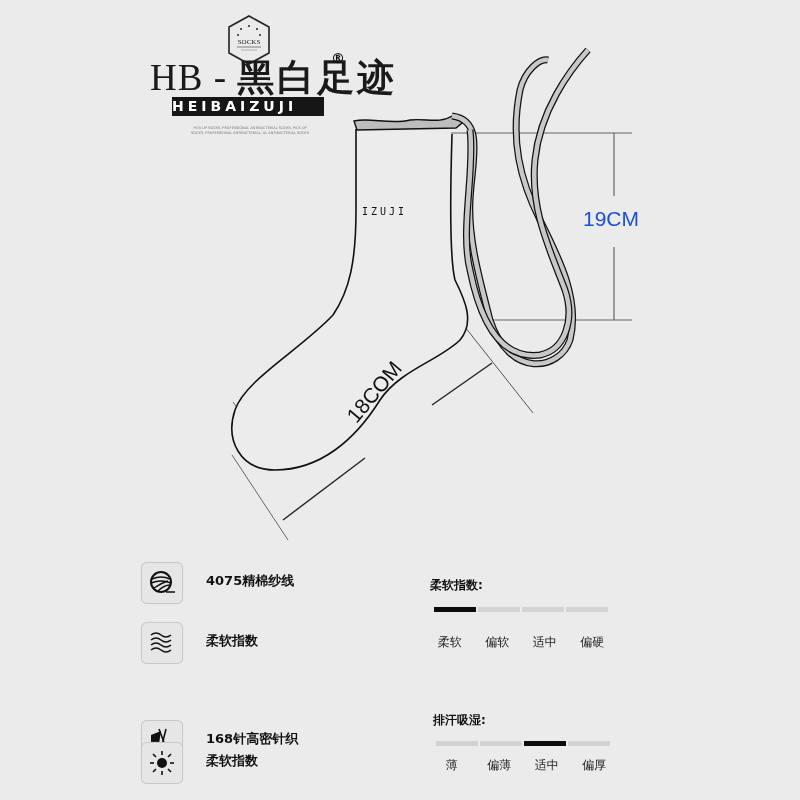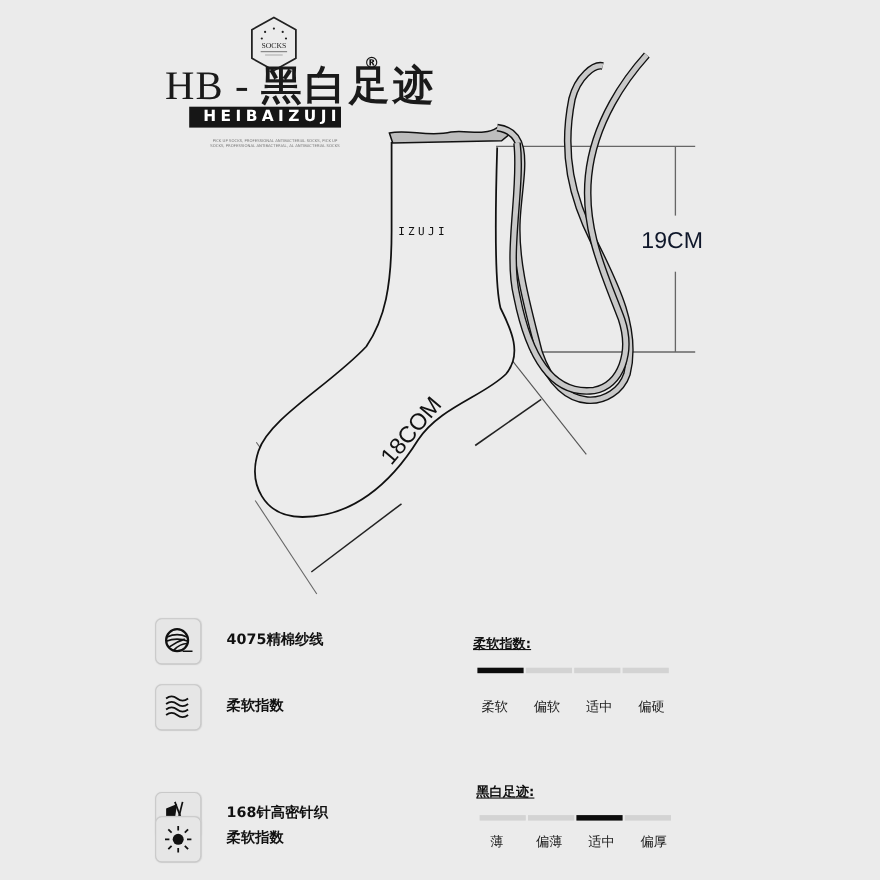--- a/index.html
+++ b/index.html
@@ -5,30 +5,30 @@
   html, body { margin: 0; padding: 0; }
   body {
     width: 800px; height: 800px; background: #ebebeb; position: relative; overflow: hidden;
     font-family: "DejaVu Sans", "Liberation Sans", sans-serif; color: #111;
   }
   .abs { position: absolute; }
   .brand-badge { left: 226px; top: 14px; width: 46px; height: 52px; }
   .brand-title { left: 150px; top: 58px; font-family: "Liberation Serif", "DejaVu Serif", serif; font-size: 37px; line-height: 40px; letter-spacing: 1px; white-space: nowrap; color: #1a1a1a; }
   .brand-title .cn { font-family: "DejaVu Sans", sans-serif; font-weight: bold; font-size: 37px; letter-spacing: 3px; margin-top: 40px; }
   .brand-reg { left: 331px; top: 50px; font-size: 14px; font-weight: bold; }
-  .brand-bar { left: 172px; top: 97px; width: 138px; height: 19px; background: #161616; color: #fff; font-weight: bold; font-size: 14px; letter-spacing: 4px; text-align: right; line-height: 19px; }
+  .brand-bar { left: 172px; top: 97px; width: 152px; height: 19px; background: #161616; color: #fff; font-weight: bold; font-size: 14px; letter-spacing: 4px; text-align: left; line-height: 19px; }
   .brand-small { left: 190px; top: 126px; width: 120px; font-size: 3.5px; line-height: 5px; color: #777; text-align: center; }
   .drawing { left: 0; top: 0; width: 800px; height: 560px; }
-  .dim-19 { left: 583px; top: 207px; font-size: 21px; font-weight: normal; color: #0f172a; font-family: "Liberation Sans", sans-serif; }
+  .dim-19 { left: 583px; top: 207px; font-size: 21px; font-weight: normal; color: #1d4ed8; font-family: "Liberation Sans", sans-serif; }
   .dim-18 { left: 342px; top: 412px; font-size: 21px; color: #111; transform: rotate(-50deg); transform-origin: left top; font-family: "Liberation Sans", sans-serif; white-space: nowrap; }
   .sock-text { left: 362px; top: 206px; font-size: 10px; font-weight: normal; letter-spacing: 3px; font-family: "DejaVu Sans Mono", monospace; }
   .feature { left: 141px; width: 300px; height: 46px; }
   .feature .icon-box { position: absolute; left: 0; top: 0; width: 40px; height: 40px; border: 1px solid #c9c9c9; border-radius: 6px; background: #e6e6e6; box-shadow: 0 0 1px #d0d0d0; display: flex; align-items: center; justify-content: center; }
   .feature .label { position: absolute; left: 65px; top: 10px; font-size: 13px; font-weight: bold; white-space: nowrap; }
-  .index-title { font-size: 12px; font-weight: bold; text-decoration: underline; }
+  .index-title { font-size: 12px; font-weight: bold; }
   .scale { left: 434px; width: 174px; }
   .bars { display: flex; gap: 2px; height: 5px; }
   .bar { flex: 1; background: #d3d3d3; }
   .bar.active { background: #0c0c0c; }
   .ticks { display: flex; margin-top: 22px; gap: 16px; }
   .tick { flex: 1; text-align: center; font-size: 12px; color: #222; }
 </style>
 </head>
 <body>
 
@@ -140,21 +140,21 @@
     <div class="bar"></div>
   </div>
   <div class="ticks">
     <div class="tick">柔软</div>
     <div class="tick">偏软</div>
     <div class="tick">适中</div>
     <div class="tick">偏硬</div>
   </div>
 </div>
 
-<div class="abs index-title" style="left:433px; top:712px">黑白足迹:</div>
+<div class="abs index-title" style="left:433px; top:712px">排汗吸湿:</div>
 <div class="abs scale" style="top:741px; left:436px">
   <div class="bars">
     <div class="bar"></div>
     <div class="bar"></div>
     <div class="bar active"></div>
     <div class="bar"></div>
   </div>
   <div class="ticks" style="margin-top:11px">
     <div class="tick">薄</div>
     <div class="tick">偏薄</div>

